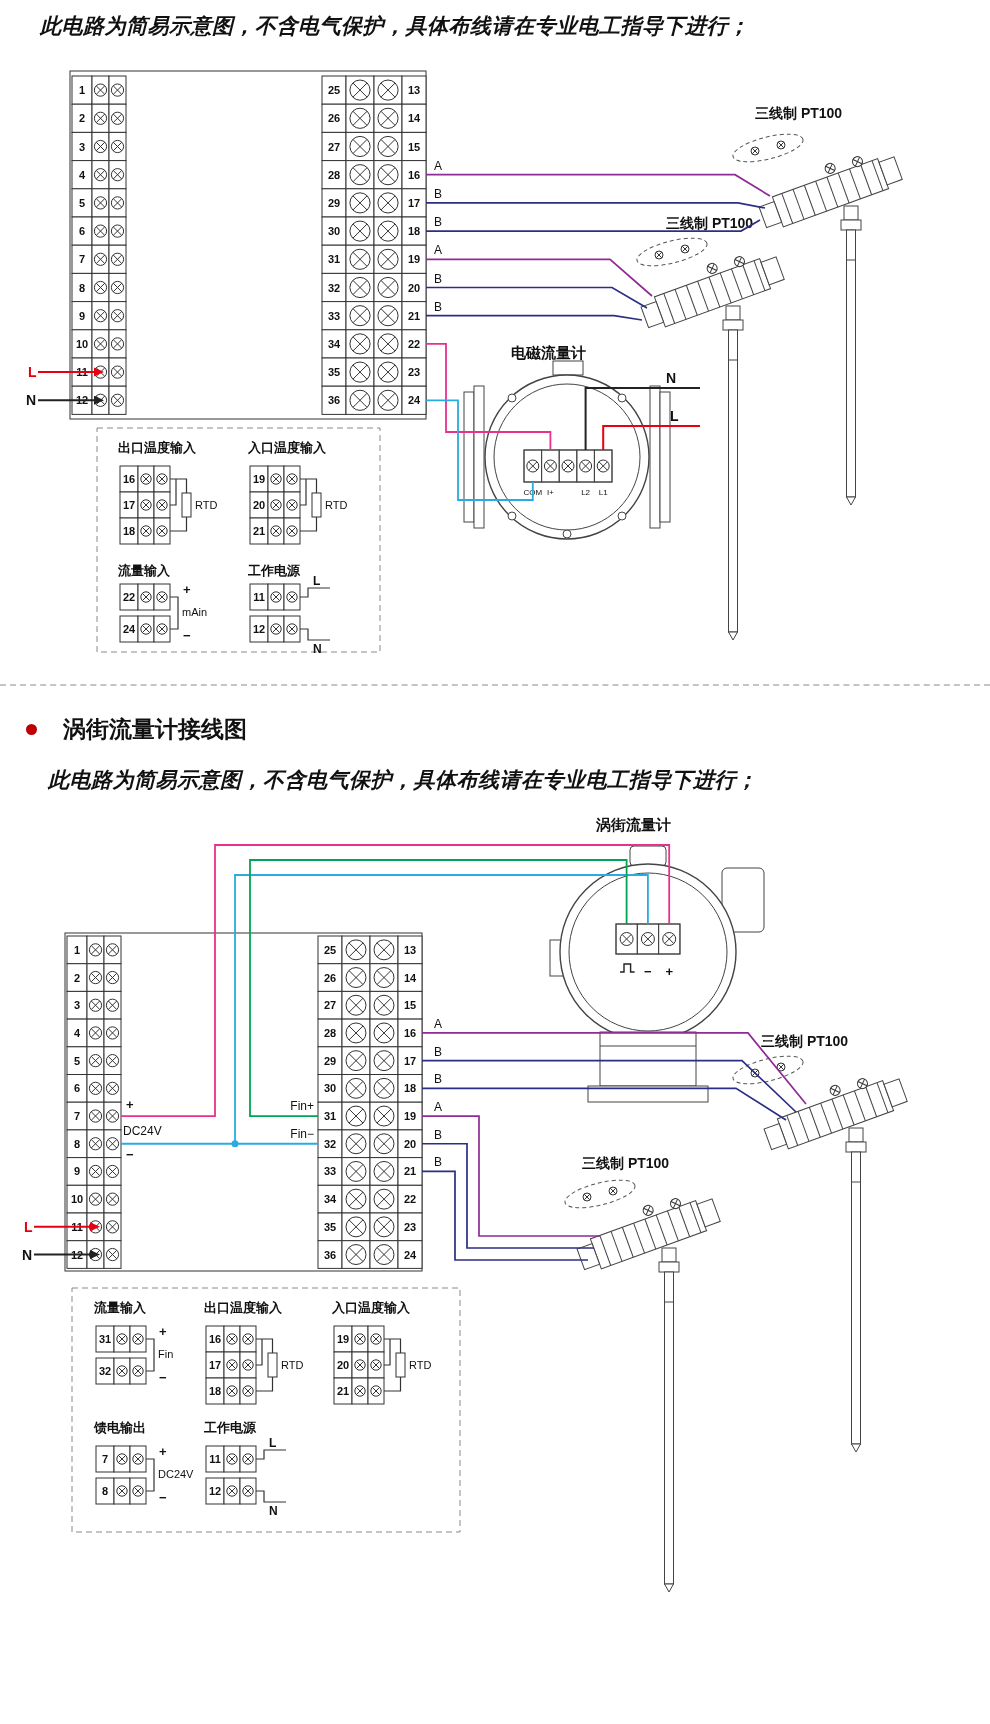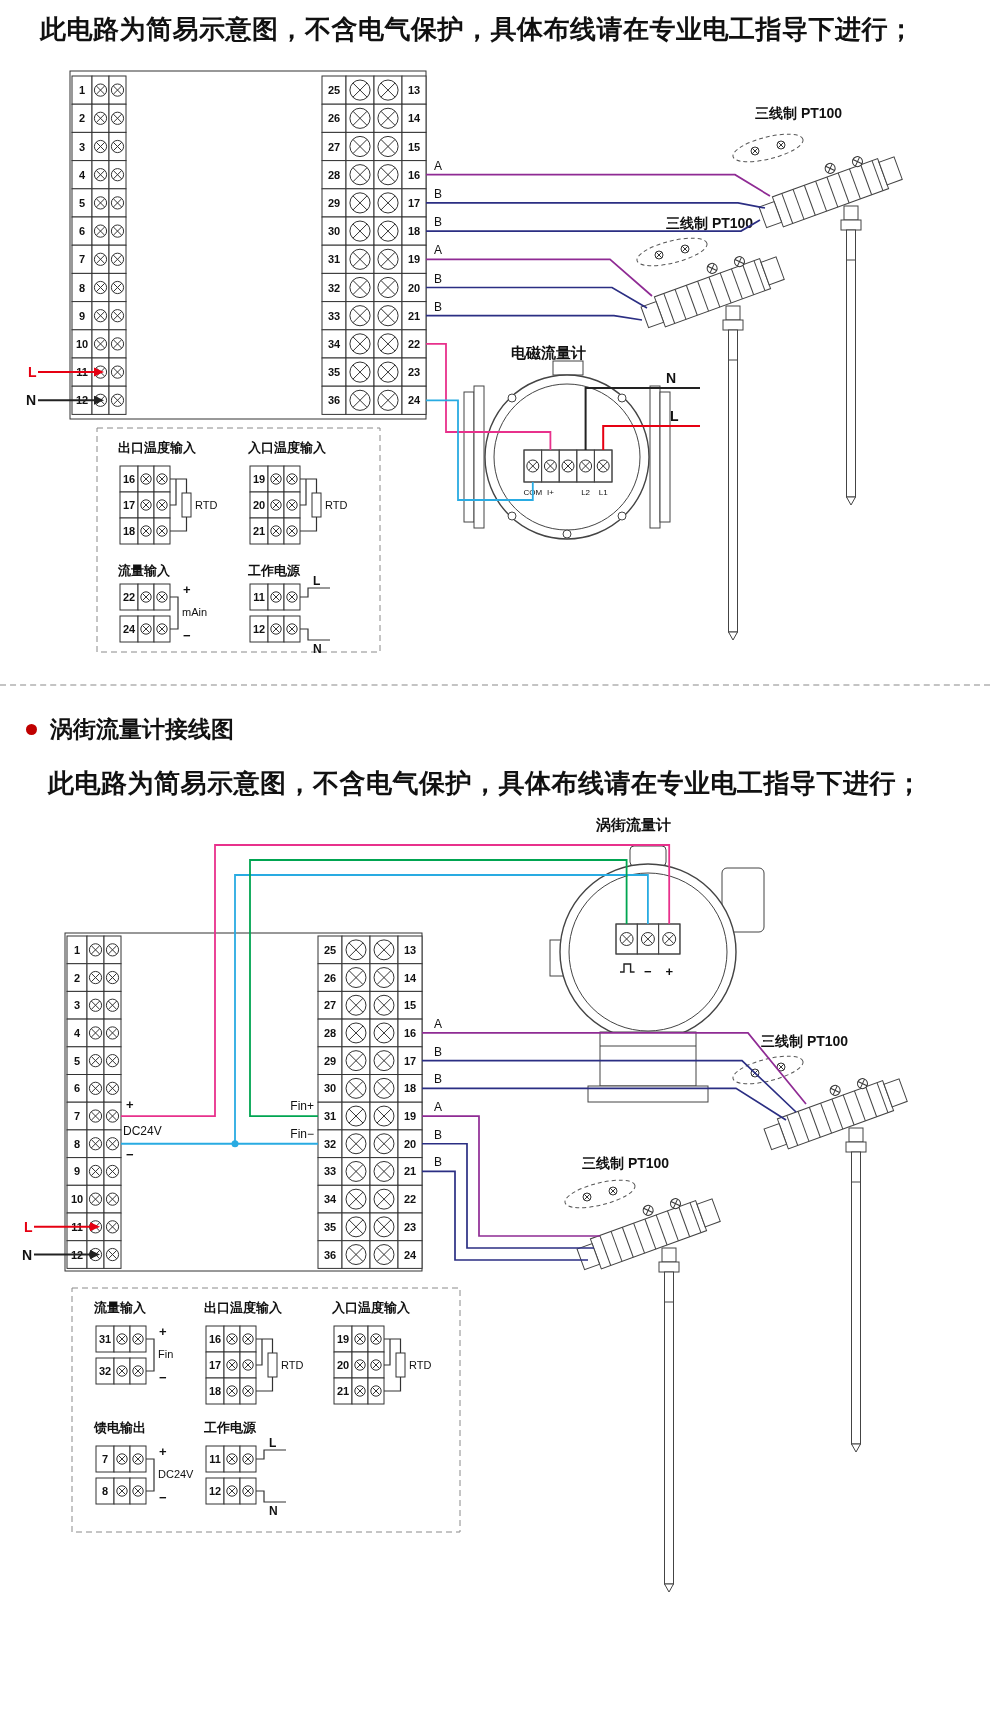--- a/index.html
+++ b/index.html
@@ -1,21 +1,21 @@
 <!DOCTYPE html>
 <html><head>
 <meta charset="utf-8">
 <style>
   html,body{margin:0;padding:0;}
   body{width:990px;height:1724px;position:relative;background:#ffffff;
        font-family:"Liberation Sans","DejaVu Sans",sans-serif;color:#111;overflow:hidden;}
-  .warn{position:absolute;font-size:26px;font-weight:bold;letter-spacing:.5px;white-space:nowrap;}
+  .warn{position:absolute;font-size:21px;font-weight:bold;letter-spacing:.5px;white-space:nowrap;font-style:italic;}
   #warn1{left:40px;top:12px;}
   #warn2{left:48px;top:766px;}
-  .sec2-title{position:absolute;left:26px;top:714px;display:flex;align-items:center;gap:13px;}
+  .sec2-title{position:absolute;left:26px;top:714px;display:flex;align-items:center;gap:26px;}
   .bullet{width:11px;height:11px;border-radius:50%;background:#c00000;}
   .sec2-title span{font-size:23px;font-weight:bold;}
   .divider{position:absolute;left:0;top:684px;width:990px;border-top:2px dashed #c4c4c4;}
   svg{position:absolute;left:0;}
   #svg1{top:0;}
   #svg2{top:690px;}
   svg text{font-family:"Liberation Sans","DejaVu Sans",sans-serif;}
 </style>
 </head>
 <body>

